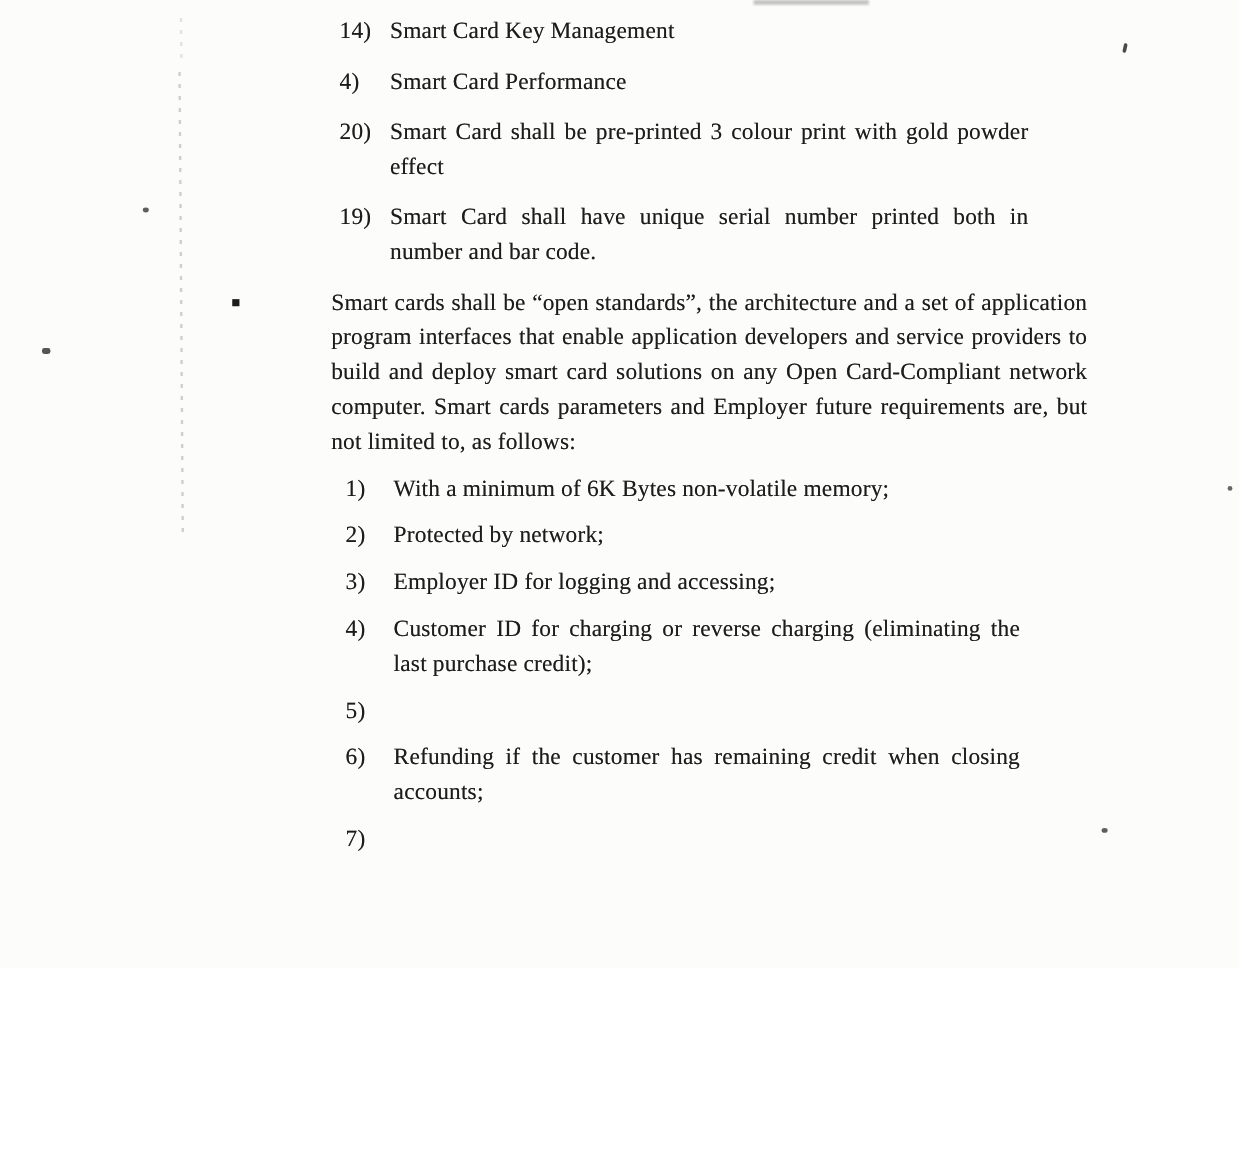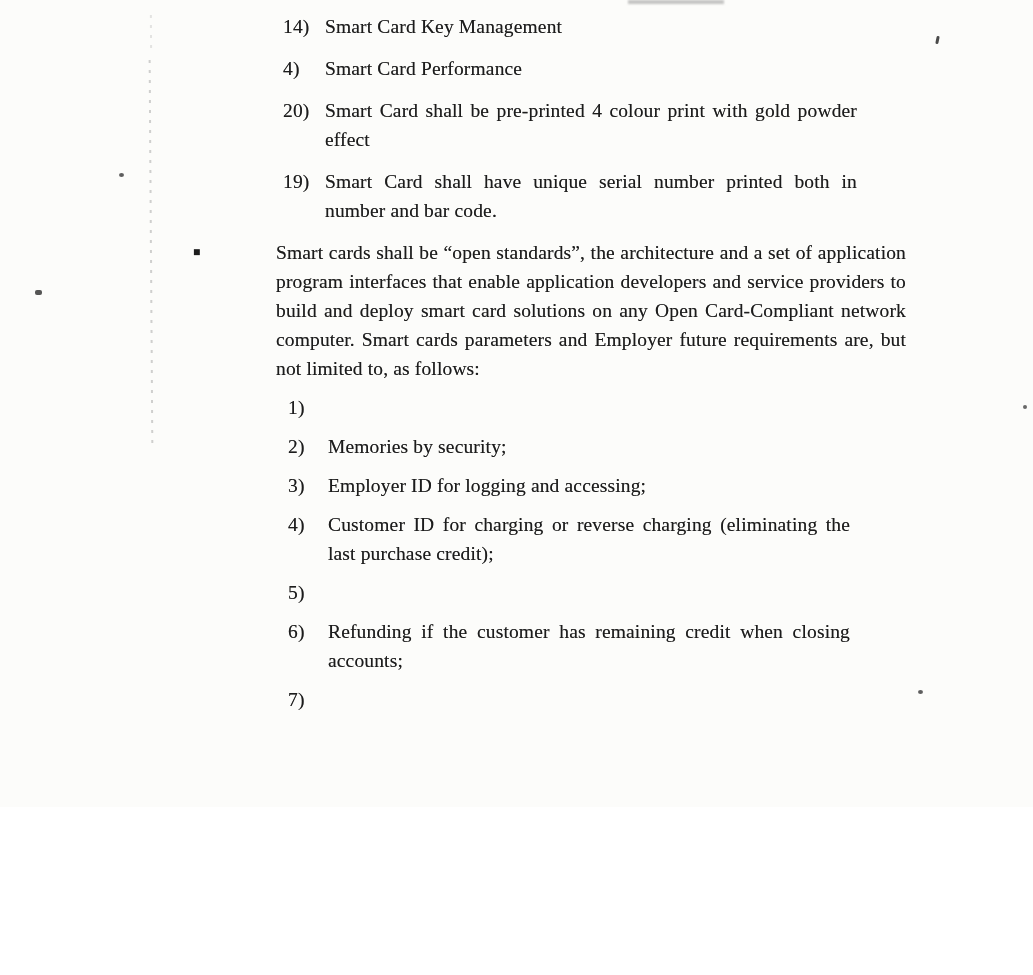--- a/index.html
+++ b/index.html
@@ -92,40 +92,41 @@
       <div class="item">
         <span class="num">14)</span>
         <div class="txt">Smart Card Key Management</div>
       </div>
       <div class="item">
         <span class="num">4)</span>
         <div class="txt">Smart Card Performance</div>
       </div>
       <div class="item">
         <span class="num">20)</span>
-        <div class="txt">Smart Card shall be pre-printed 4 colour print with gold powder effect</div>
+        <div class="txt">Smart Card shall be pre-printed 3 colour print with gold powder effect</div>
       </div>
       <div class="item">
         <span class="num">19)</span>
         <div class="txt">Smart Card shall have unique serial number printed both in number and bar code.</div>
       </div>
     </div>
 
     <div class="bullet-row">
       <span class="bullet-marker">■</span>
       <div class="bullet-par">Smart cards shall be “open standards”, the architecture and a set of application program interfaces that enable application developers and service providers to build and deploy smart card solutions on any Open Card-Compliant network computer. Smart cards parameters and Employer future requirements are, but not limited to, as follows:</div>
     </div>
 
     <div class="req">
       <div class="item">
         <span class="num">1)</span>
+        <div class="txt">With a minimum of 6K Bytes non-volatile memory;</div>
       </div>
       <div class="item">
         <span class="num">2)</span>
-        <div class="txt">Memories by security;</div>
+        <div class="txt">Protected by network;</div>
       </div>
       <div class="item">
         <span class="num">3)</span>
         <div class="txt">Employer ID for logging and accessing;</div>
       </div>
       <div class="item">
         <span class="num">4)</span>
         <div class="txt">Customer ID for charging or reverse charging (eliminating the last purchase credit);</div>
       </div>
       <div class="item">

